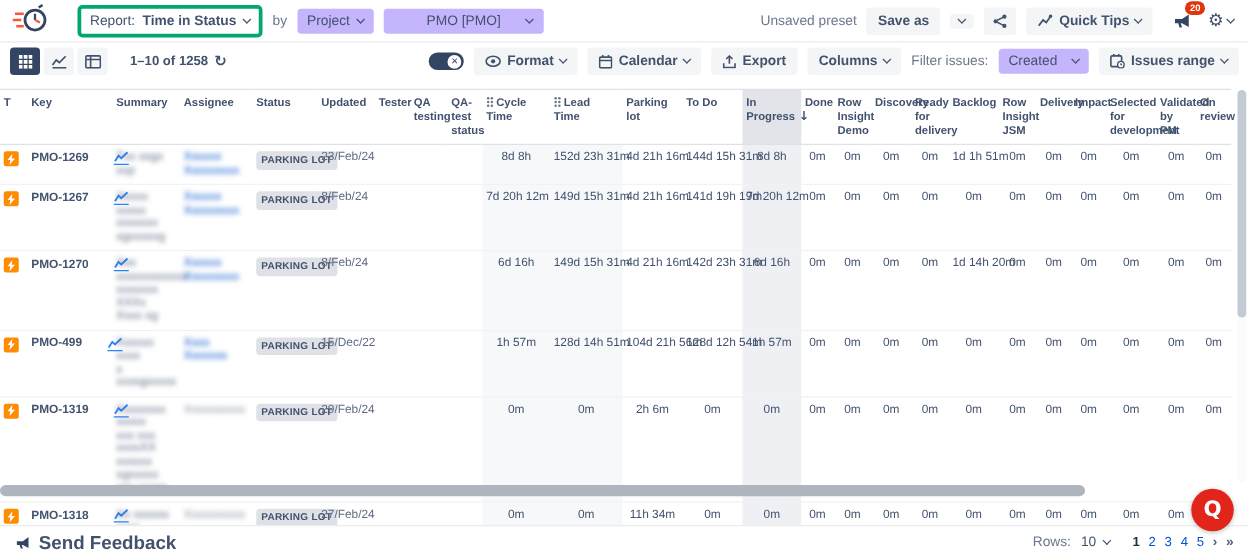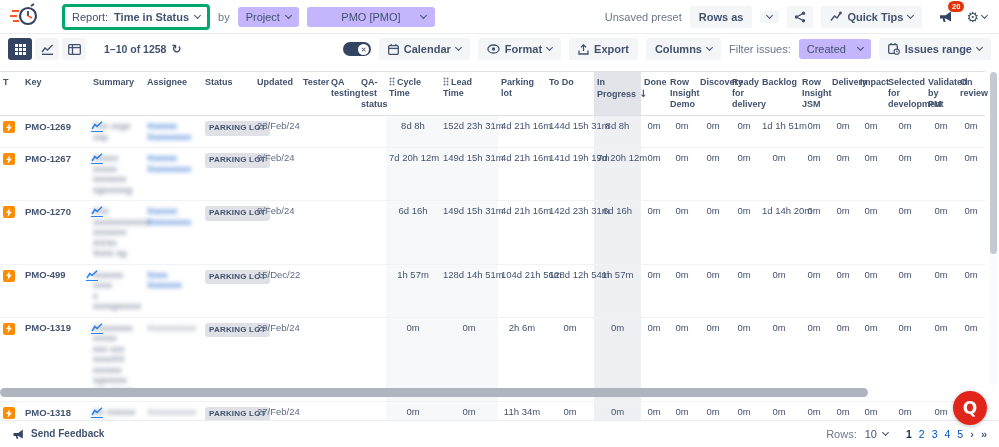--- a/index.html
+++ b/index.html
@@ -61,21 +61,21 @@
   .badge{display:inline-block;background:var(--badgebg);color:var(--text);font-size:8px;font-weight:bold;letter-spacing:.2px;border-radius:3px;padding:2px 4px;white-space:nowrap}
   .updated{color:#5E6C84}
   
   .vscroll{position:absolute;top:8px;right:2px;width:7px;bottom:34px;background:#FAFBFC;border-radius:4px}
   .vthumb{position:absolute;top:0;left:0;width:7px;height:58%;background:#C4CAD3;border-radius:4px}
   .hscroll{position:absolute;left:0;right:56px;bottom:23px;height:9px}
   .hthumb{width:92%;height:9px;background:#AFB5BF;border-radius:5px}
   .support{position:absolute;right:12px;bottom:22px;width:34px;height:34px;border-radius:50%;background:var(--widgetred);color:#fff;display:flex;align-items:center;justify-content:center;font-weight:bold;font-size:17px;cursor:pointer;box-shadow:0 1px 4px rgba(0,0,0,.25);font-family:"DejaVu Sans",sans-serif}
   
   .footer{height:27px;display:flex;align-items:center;gap:8px;padding:0 12px;border-top:1px solid var(--border);flex:0 0 auto}
-  .feedback{display:flex;align-items:flex-start;gap:6px;font-size:10px;font-weight:bold;color:var(--text);cursor:pointer}
+  .feedback{display:flex;align-items:center;gap:6px;font-size:15px;font-weight:bold;color:var(--text);cursor:pointer}
   .pages{display:flex;align-items:center;gap:7px;margin-left:10px;font-size:10.5px}
   .page{color:var(--link);cursor:pointer;text-decoration:none}
   .page.current{color:#172B4D;font-weight:bold;cursor:default;text-decoration:none}
   .pager-nav{color:#505F79;cursor:pointer;font-size:11px;font-weight:bold}
 </style>
 </head>
 <body>
 
 <div class="app">
 
@@ -102,21 +102,21 @@
     <button class="sel grey">
       <span>Project</span>
         <i class="chev"></i>
     </button>
     <button class="sel grey wide">
       <span>PMO [PMO]</span>
         <i class="chev"></i>
     </button>
     <div class="spacer"></div>
     <span class="muted">Unsaved preset</span>
-    <button class="btn">Rows as</button>
+    <button class="btn">Save as</button>
     <button class="btn icon-only">
         <i class="chev"></i>
       </button>
     <button class="btn icon-only">
       <svg width="12" height="12" viewBox="0 0 12 12">
         <circle cx="9.5" cy="2.3" r="1.7" fill="#42526E"></circle>
           <circle cx="2.5" cy="6" r="1.7" fill="#42526E"></circle>
           <circle cx="9.5" cy="9.7" r="1.7" fill="#42526E"></circle>
         <line x1="3.8" y1="5.2" x2="8.4" y2="2.9" stroke="#42526E" stroke-width="1.2"></line>
         <line x1="3.8" y1="6.8" x2="8.4" y2="9.1" stroke="#42526E" stroke-width="1.2"></line>
@@ -175,35 +175,35 @@
     </div>
     <span class="count">
       <span>1–10 of 1258</span>
       <span class="refresh">↻</span>
     </span>
     <div class="spacer"></div>
     <span class="toggle">
         <span class="knob">✕</span>
       </span>
     <button class="btn">
+      <svg width="13" height="10" viewBox="0 0 13 10">
+        <ellipse cx="6.5" cy="5" rx="5.6" ry="4" fill="none" stroke="#42526E" stroke-width="1.3"></ellipse>
+        <circle cx="6.5" cy="5" r="1.7" fill="#42526E"></circle>
+      </svg>
+      <span>Format</span>
+      <i class="chev"></i>
+    </button>
+    <button class="btn">
       <svg width="11" height="11" viewBox="0 0 11 11">
         <rect x="0.7" y="1.7" width="9.6" height="8.6" fill="none" stroke="#42526E" stroke-width="1.3" rx="1"></rect>
         <line x1="1" y1="4.4" x2="10" y2="4.4" stroke="#42526E" stroke-width="1.3"></line>
         <line x1="3.2" y1="0" x2="3.2" y2="2" stroke="#42526E" stroke-width="1.3"></line>
         <line x1="7.8" y1="0" x2="7.8" y2="2" stroke="#42526E" stroke-width="1.3"></line>
       </svg>
       <span>Calendar</span>
-      <i class="chev"></i>
-    </button>
-    <button class="btn">
-      <svg width="13" height="10" viewBox="0 0 13 10">
-        <ellipse cx="6.5" cy="5" rx="5.6" ry="4" fill="none" stroke="#42526E" stroke-width="1.3"></ellipse>
-        <circle cx="6.5" cy="5" r="1.7" fill="#42526E"></circle>
-      </svg>
-      <span>Format</span>
       <i class="chev"></i>
     </button>
     <button class="btn">
       <svg width="11" height="11" viewBox="0 0 11 11">
         <line x1="5.5" y1="1" x2="5.5" y2="7" stroke="#42526E" stroke-width="1.3"></line>
         <polyline points="3,3.2 5.5,0.8 8,3.2" fill="none" stroke="#42526E" stroke-width="1.3"></polyline>
         <path d="M1 6.5v3.5h9V6.5" fill="none" stroke="#42526E" stroke-width="1.3"></path>
       </svg>
       <span>Export</span>
     </button>

